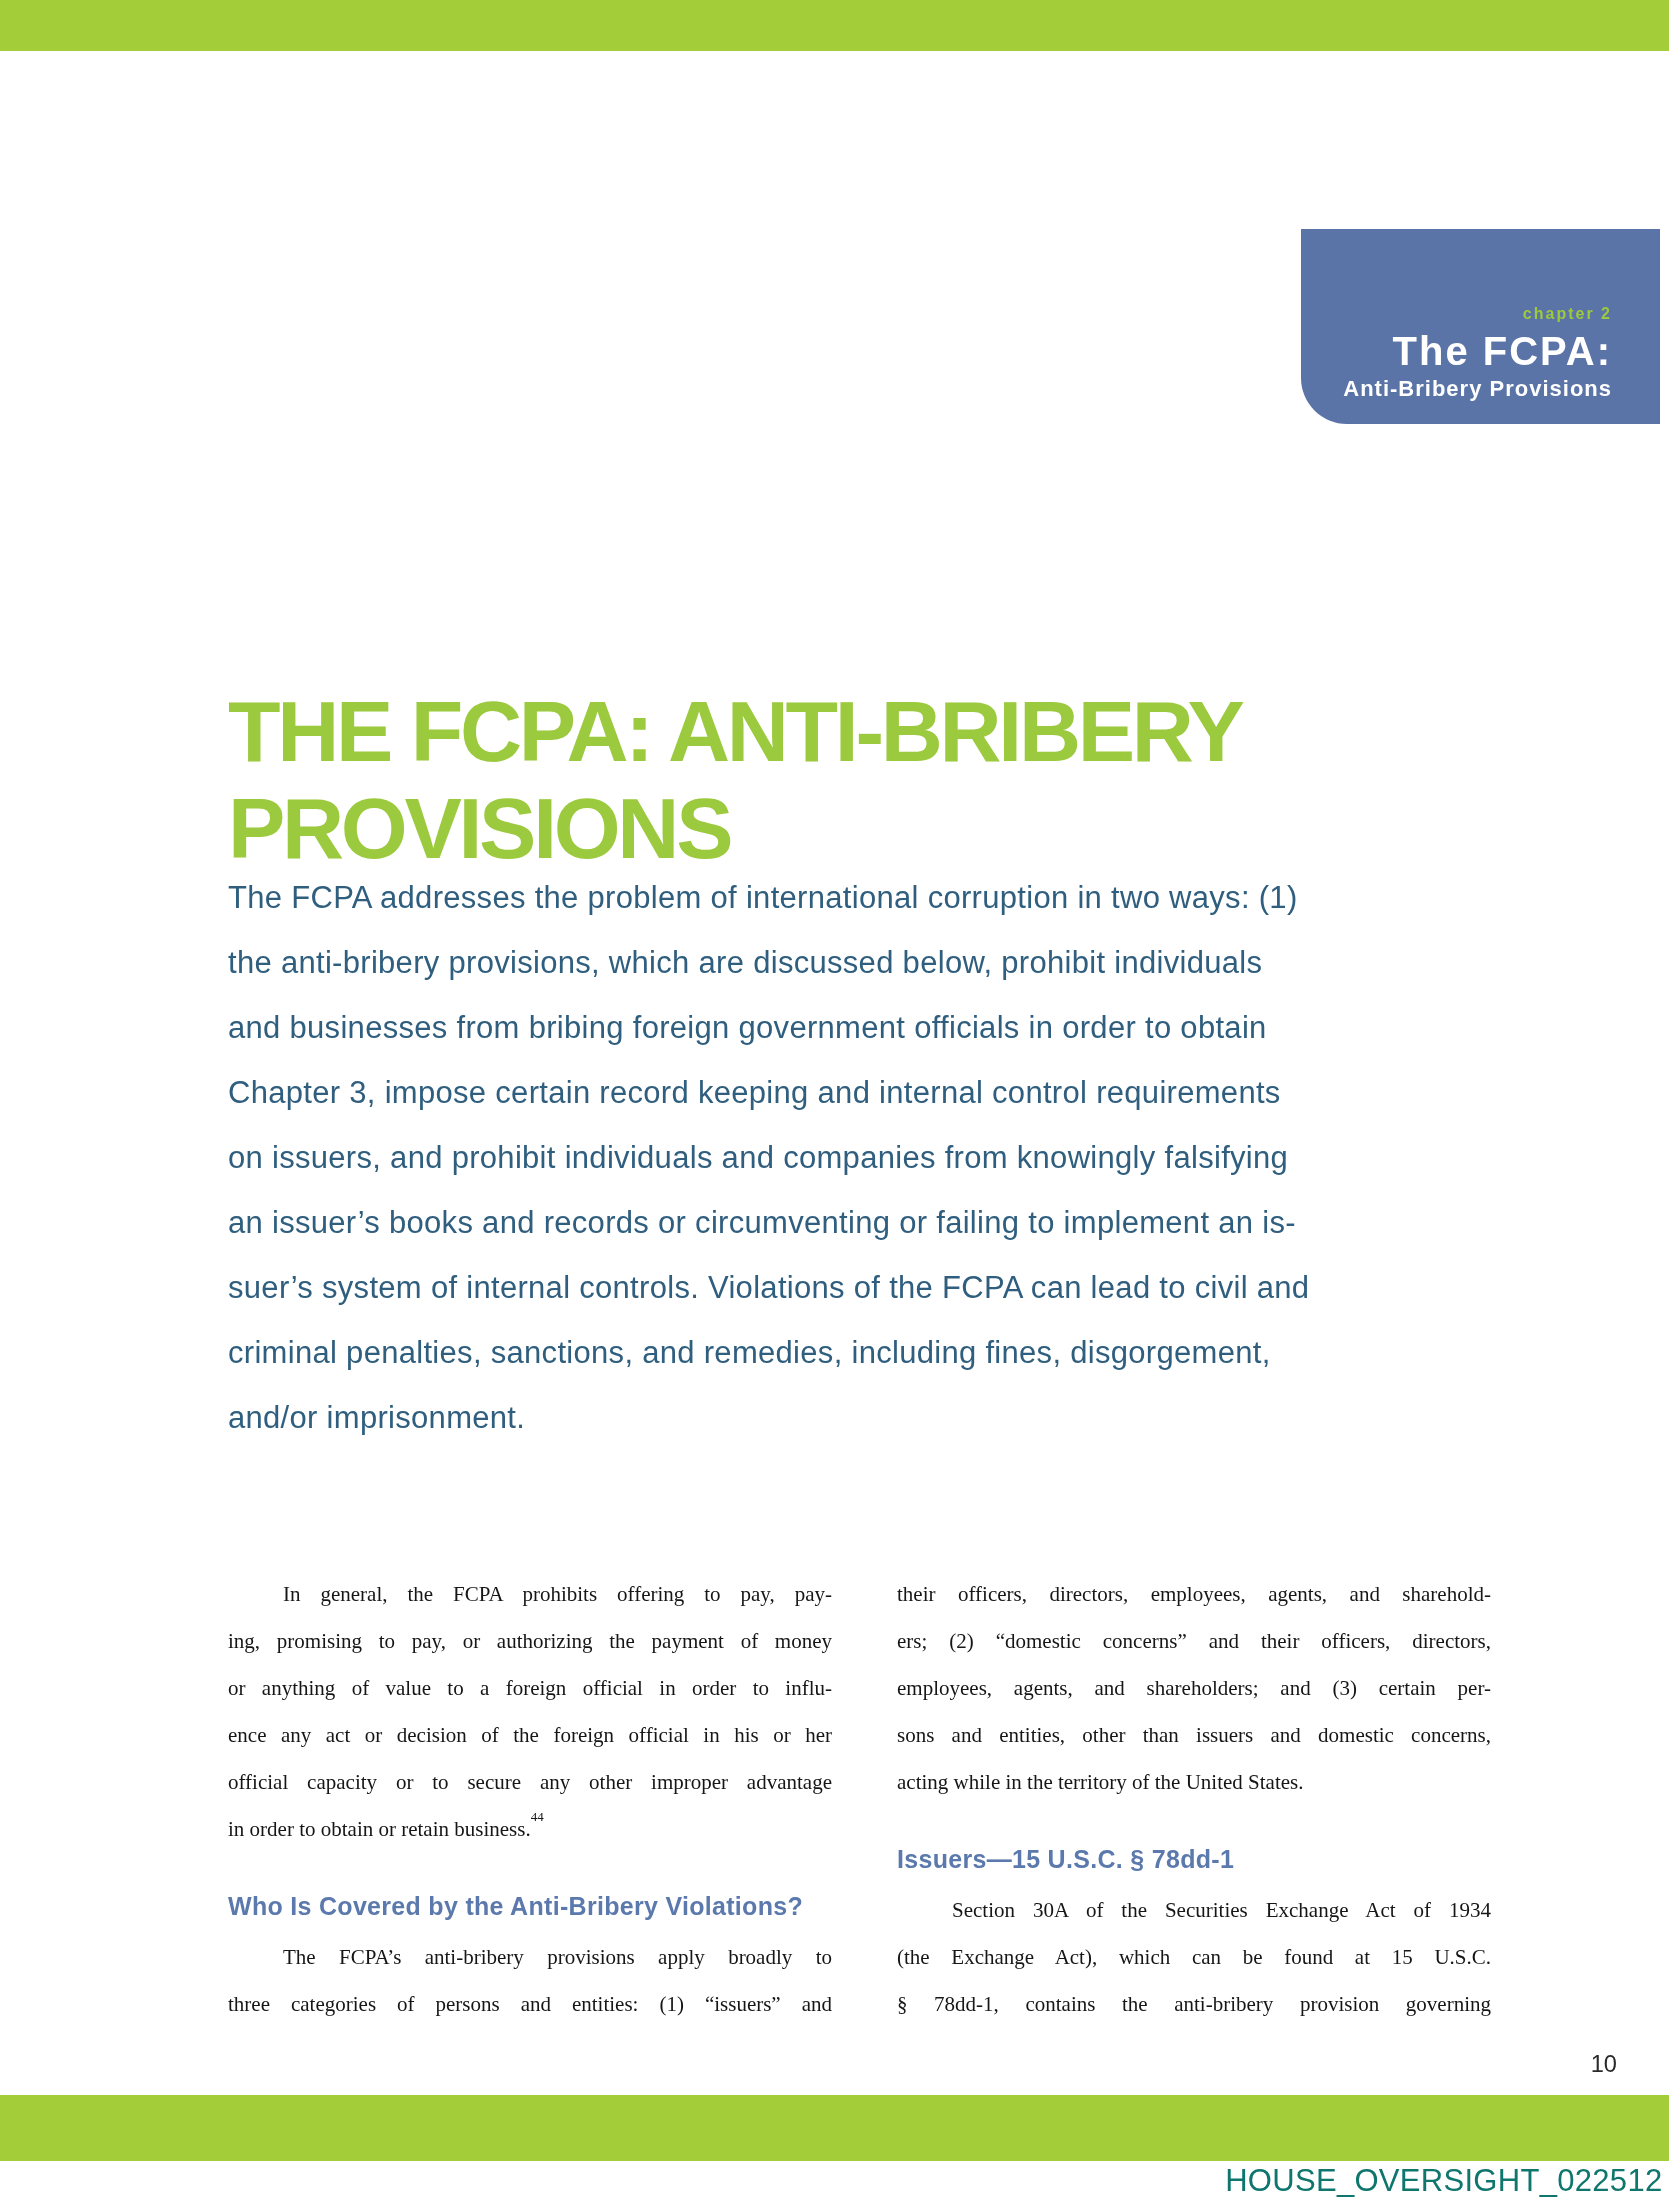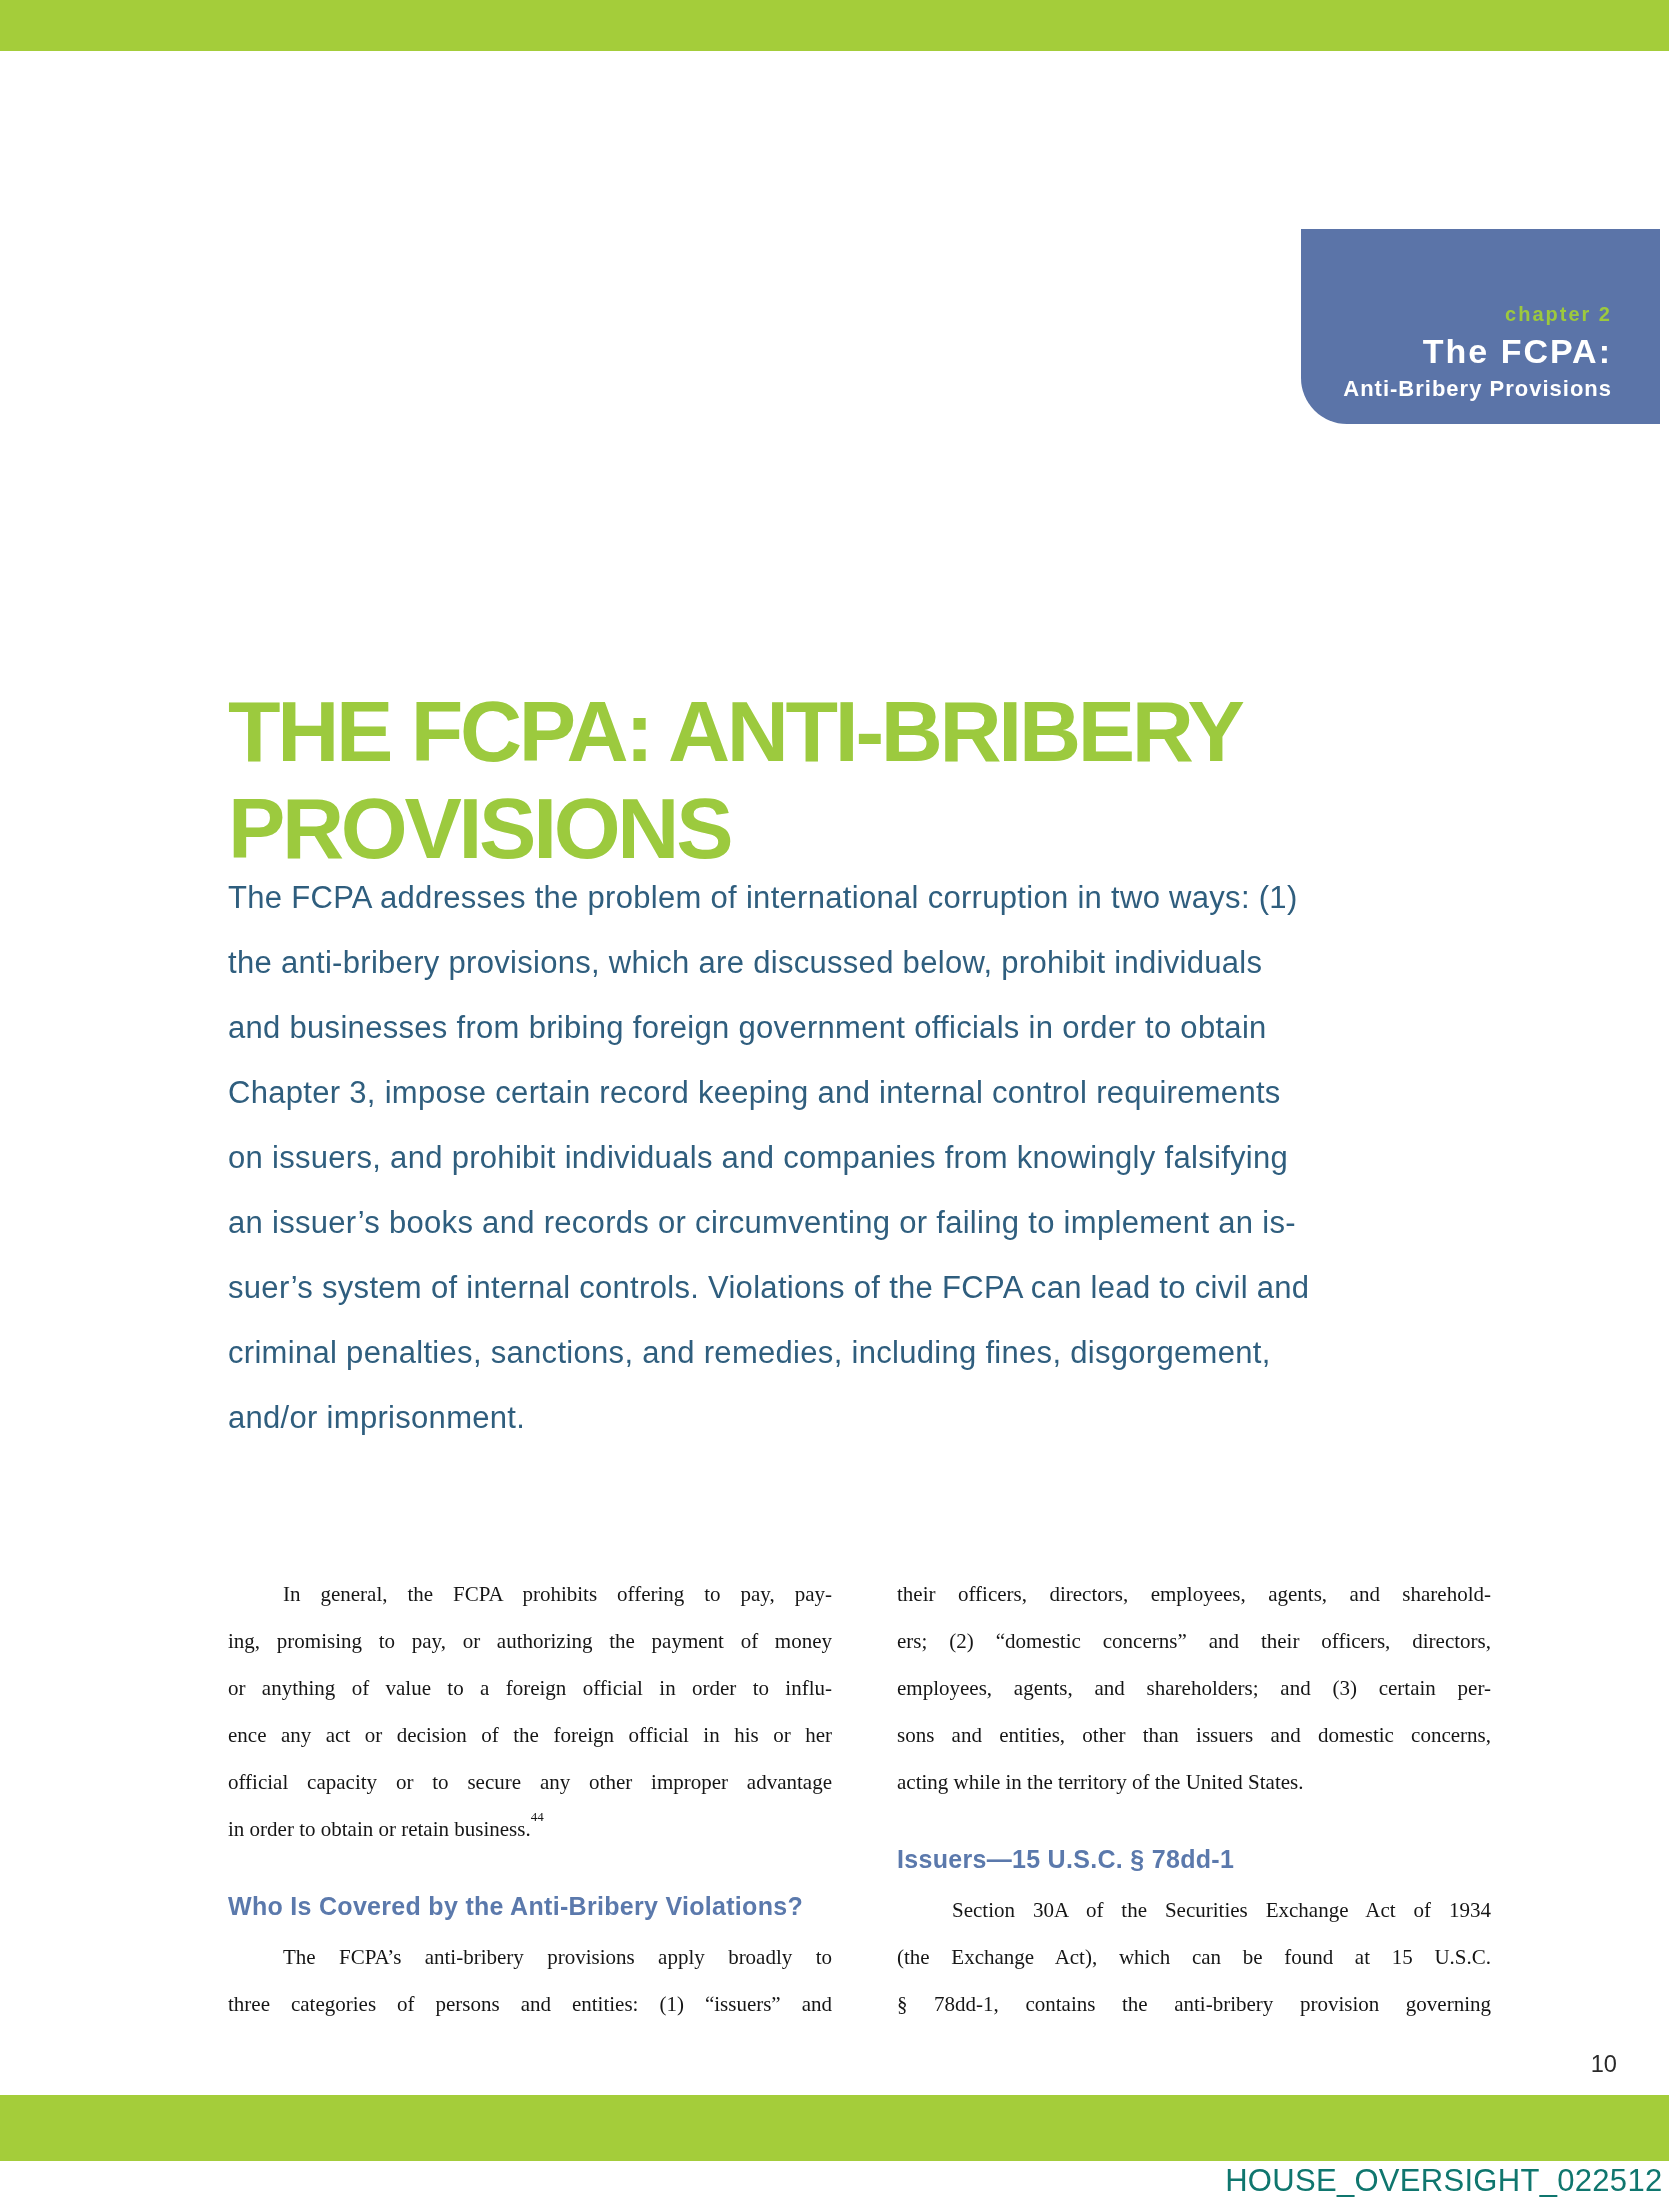--- a/index.html
+++ b/index.html
@@ -32,29 +32,29 @@
     display: flex;
     flex-direction: column;
     align-items: flex-end;
     justify-content: center;
     padding: 34px 48px 0 0;
     box-sizing: border-box;
     row-gap: 7.9px;
   }
   .tab-chapter {
     color: var(--chapter-green);
-    font-size: 20px;
+    font-size: 16px;
     font-weight: bold;
     letter-spacing: 2px;
     line-height: 26px;
     margin-top: 16px;
   }
   .tab-title {
     color: #ffffff;
-    font-size: 34px;
+    font-size: 40px;
     font-weight: bold;
     letter-spacing: 2px;
     line-height: 33px;
   }
   .tab-subtitle {
     color: #ffffff;
     font-size: 22px;
     font-weight: bold;
     letter-spacing: 1px;
     line-height: 26px;

